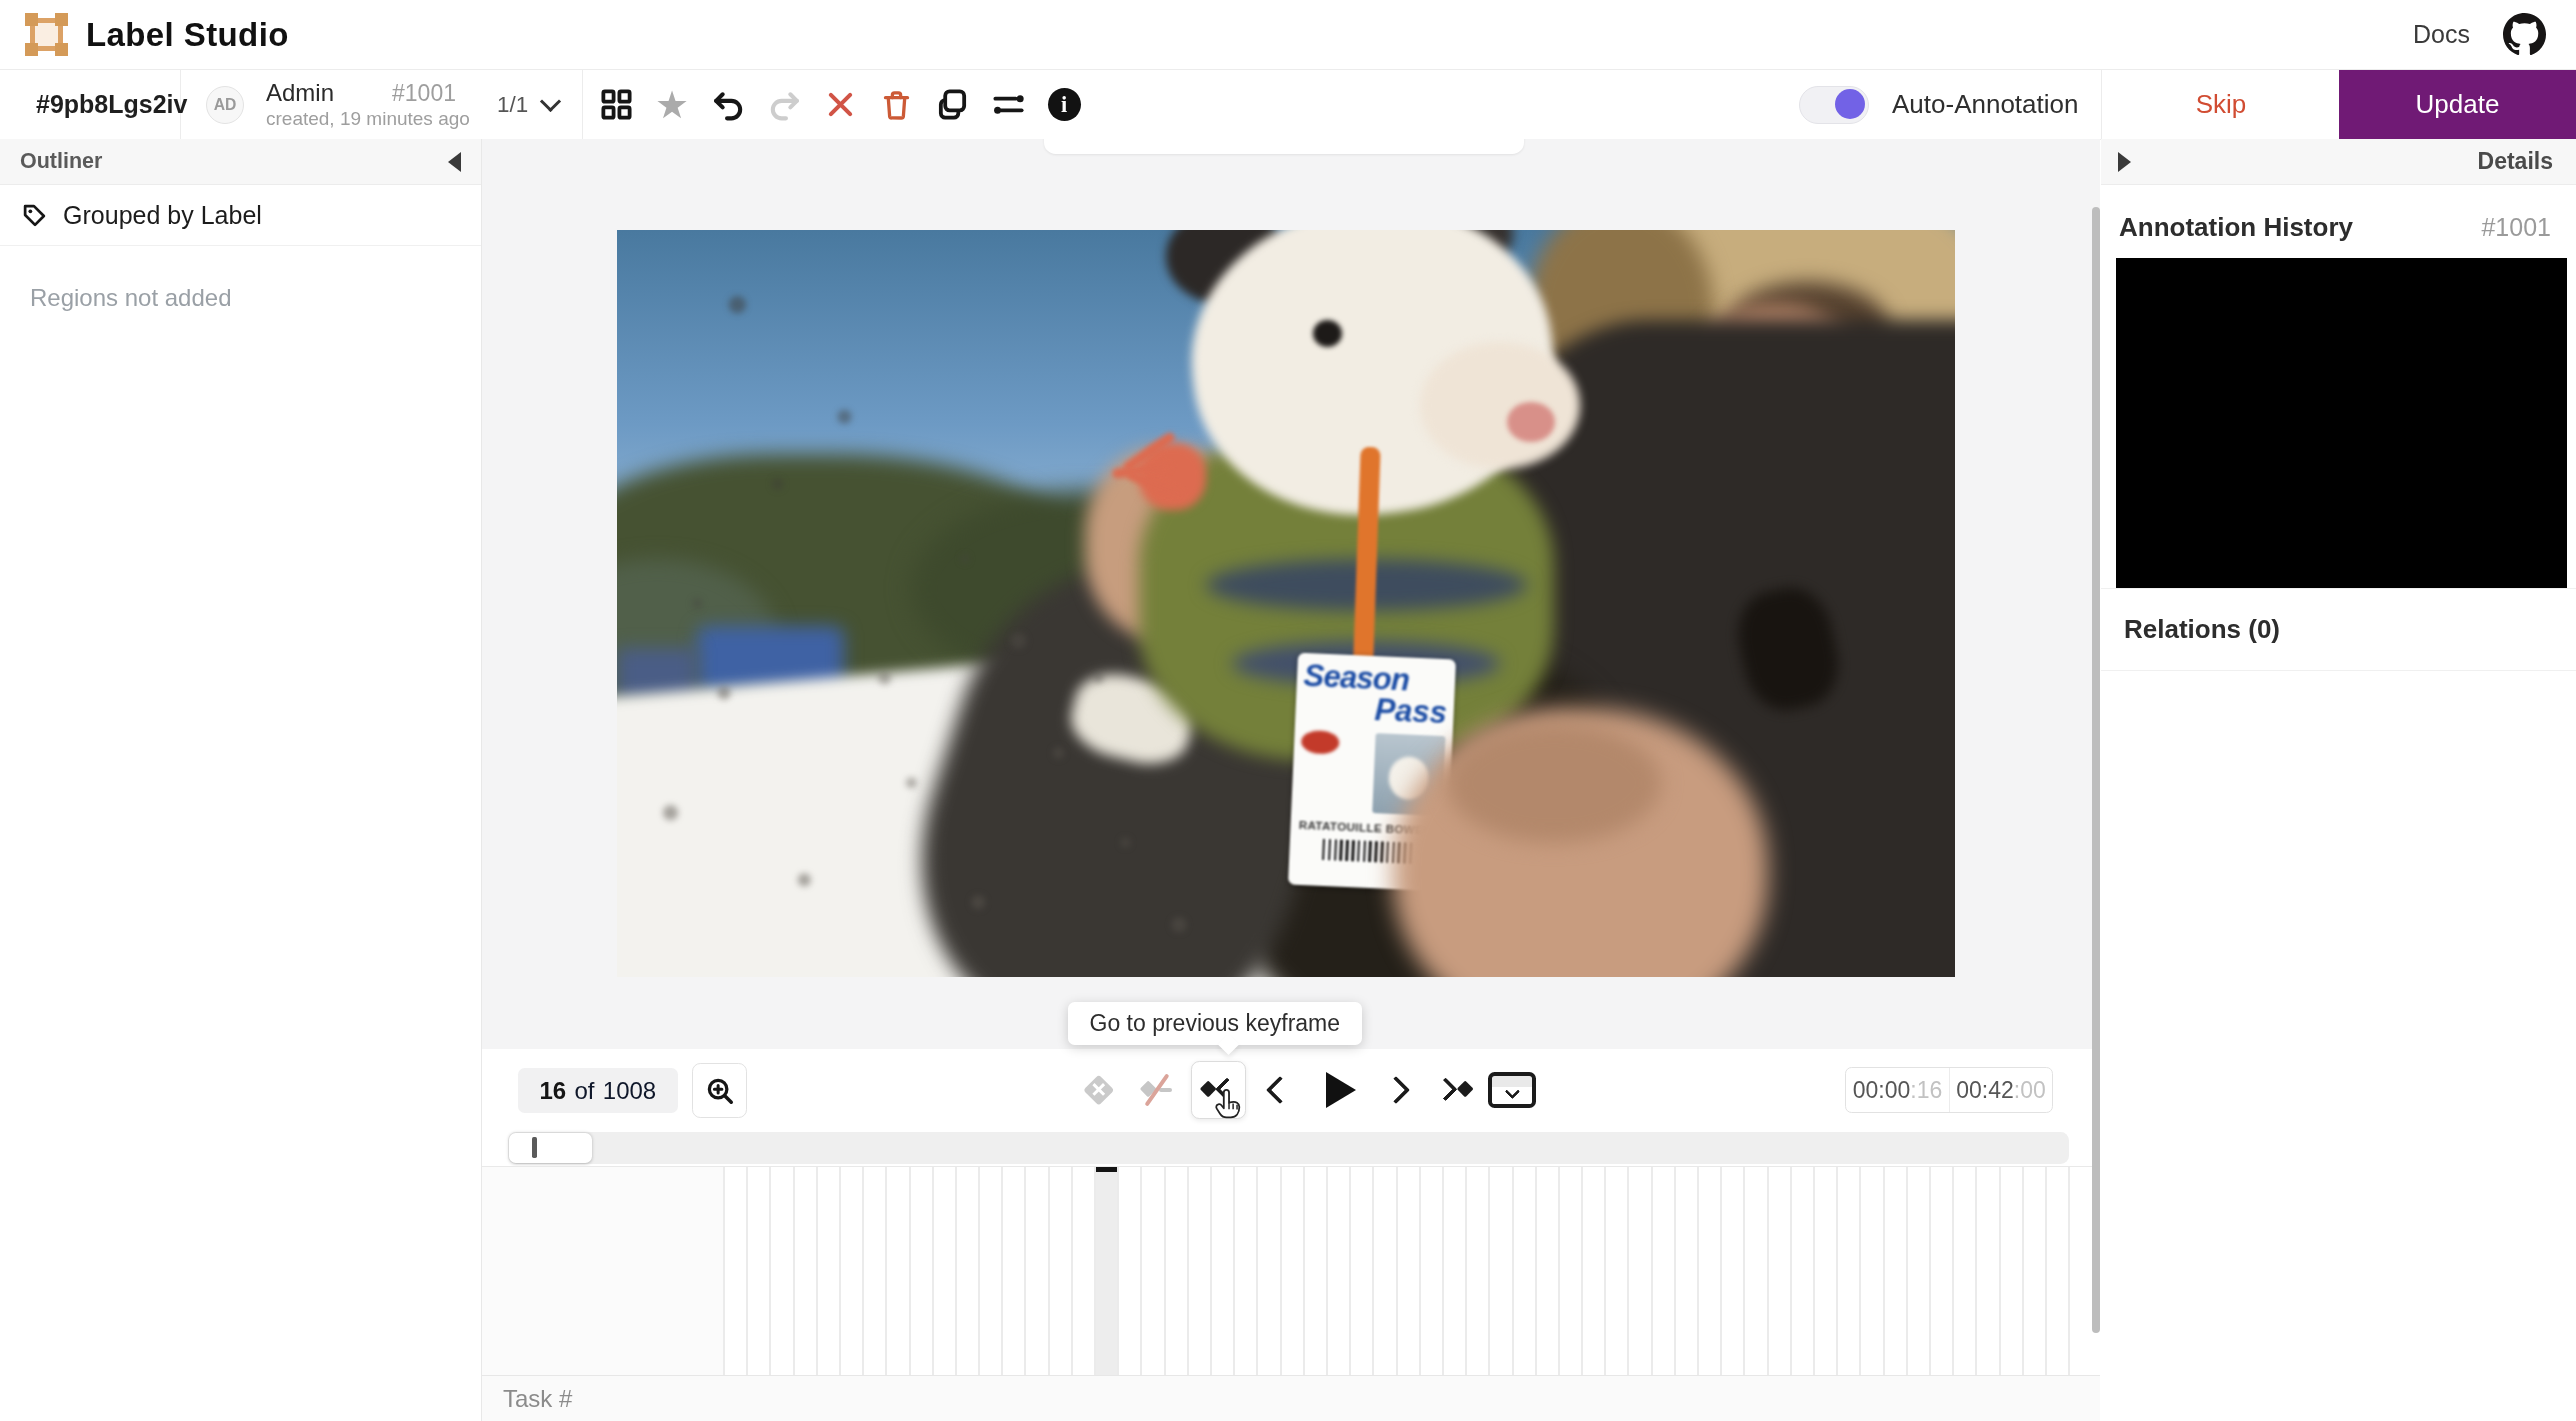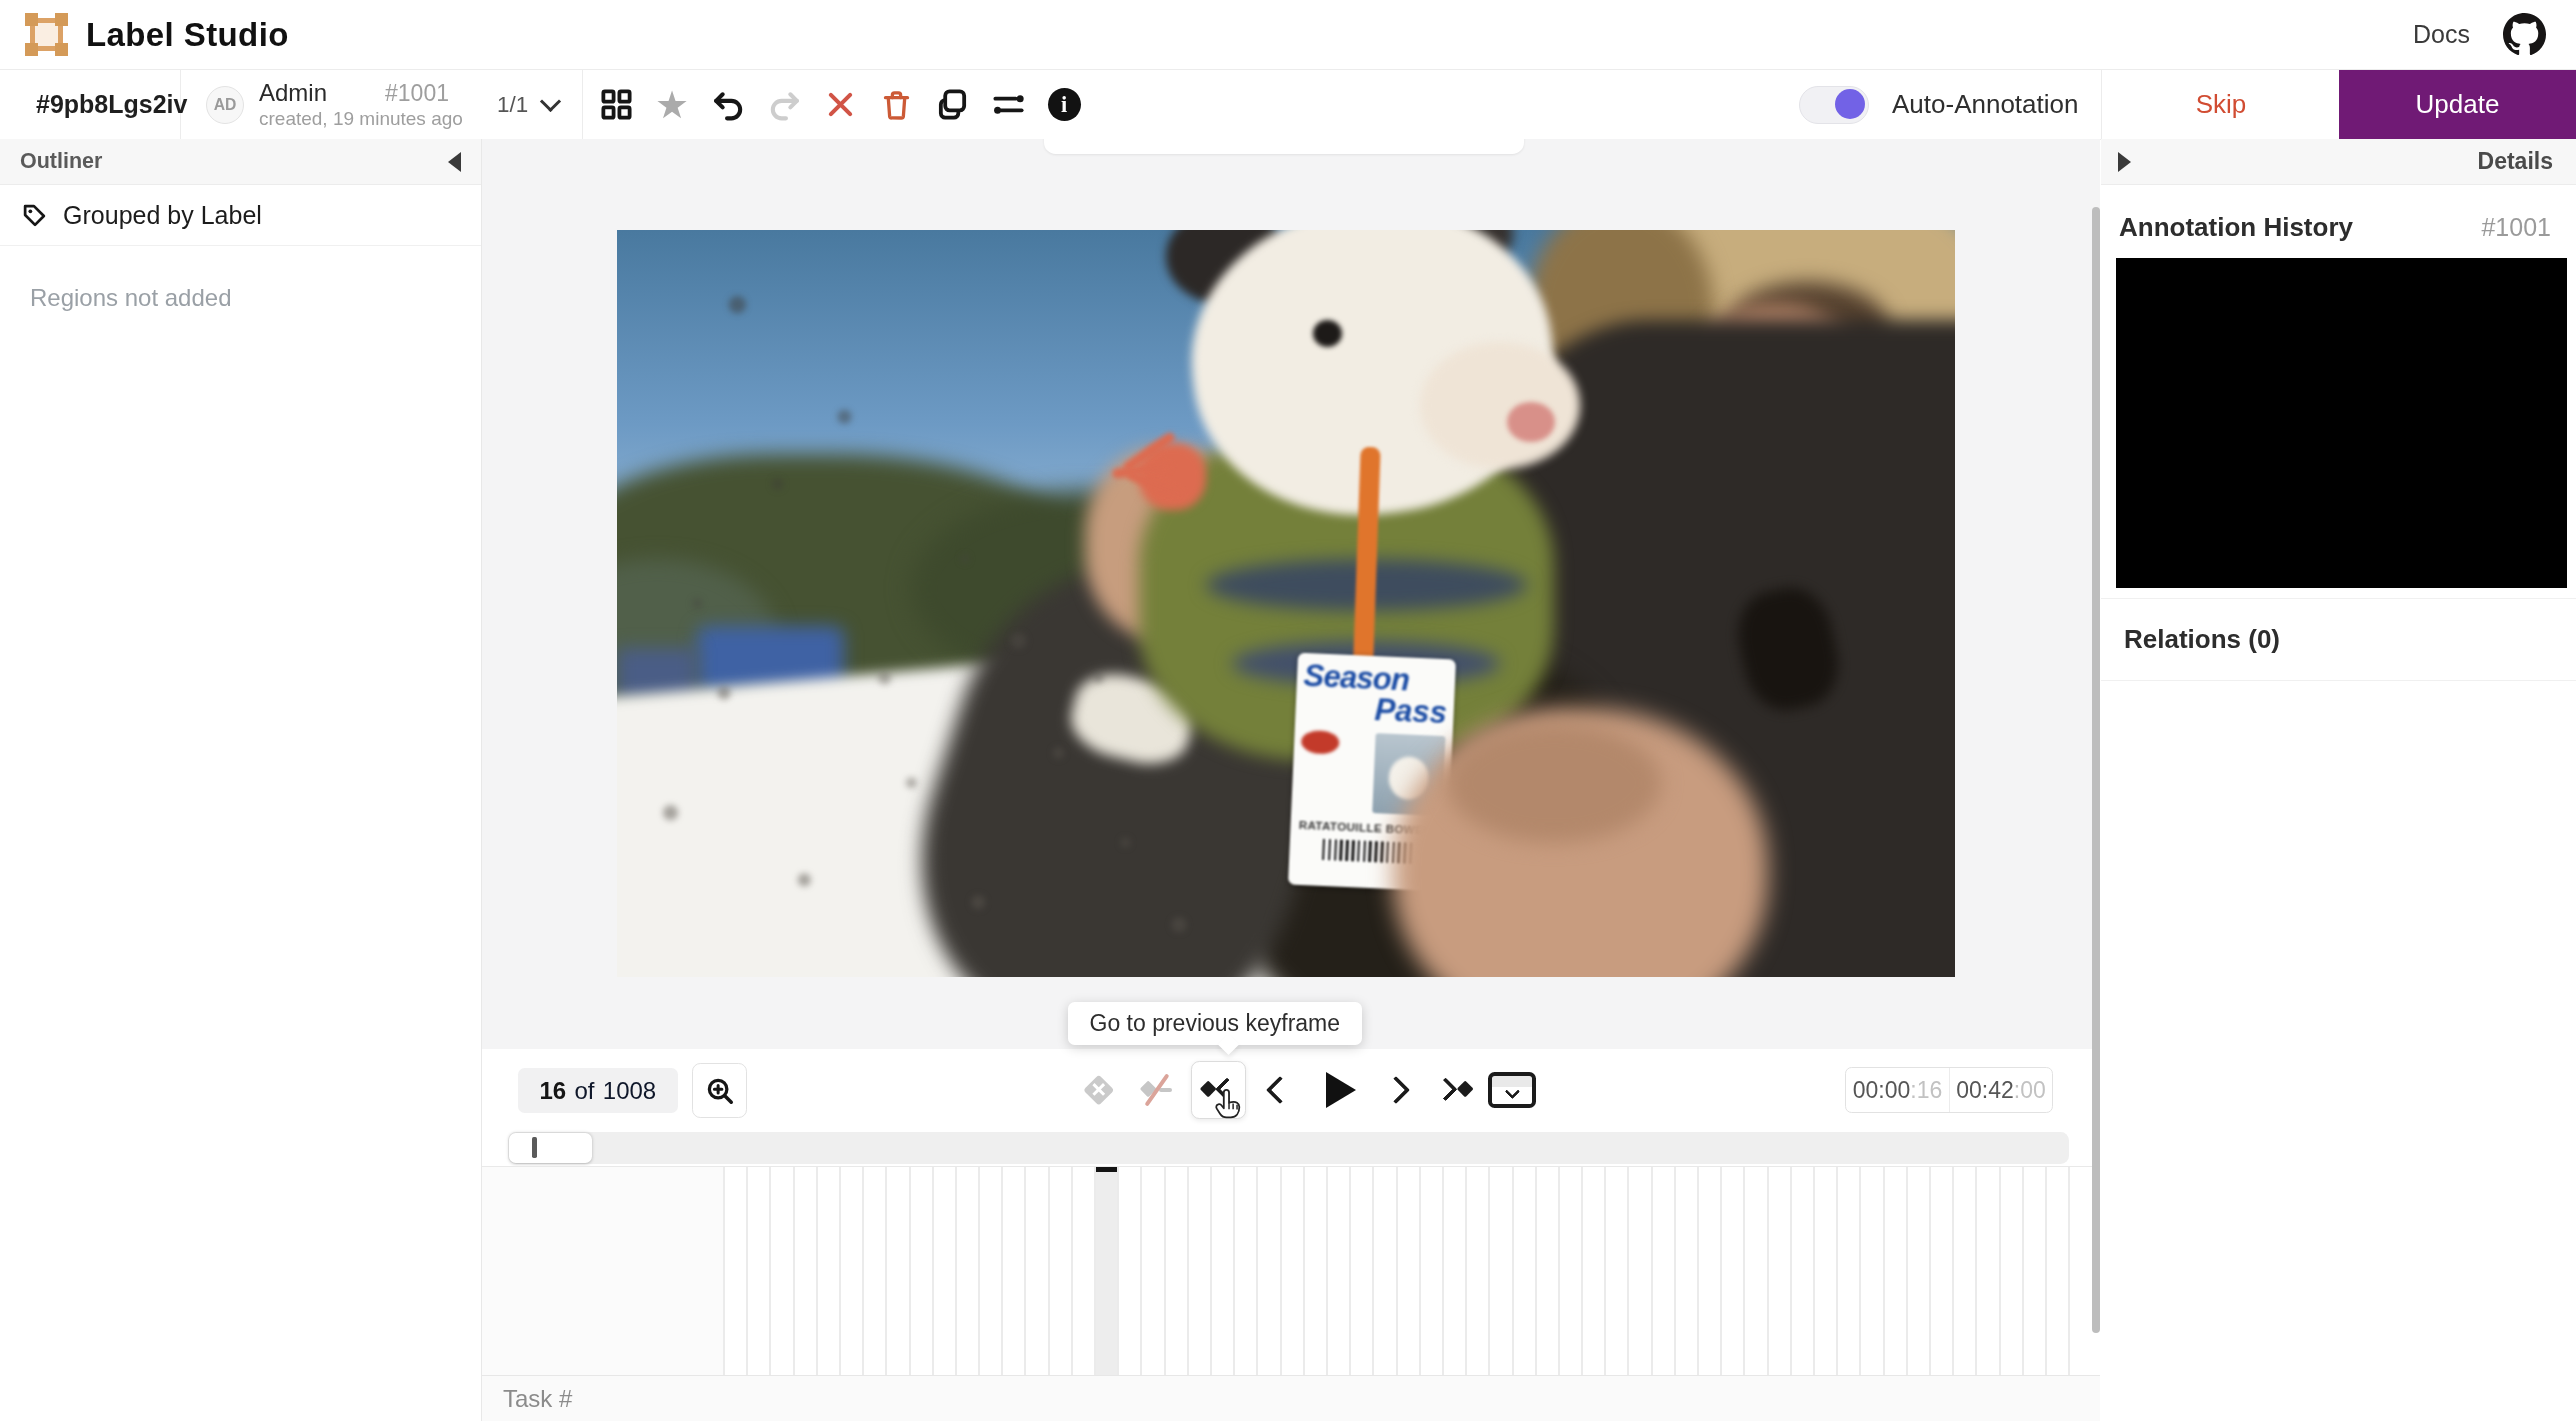--- a/index.html
+++ b/index.html
@@ -21,21 +21,21 @@
 
   
   .toolbar { position:absolute; left:0; top:70px; width:2576px; height:70px; background:#fff;
     border-bottom:1.7px solid #ececec; }
   .tb-cell { position:absolute; top:0; height:100%; display:flex; align-items:center; }
   .task-id-cell { left:0; width:181px; border-right:1.7px solid #ececec; padding-left:36px;
     font-size:25px; font-weight:600; color:#1f1f1f; }
   .anno-cell { left:181px; width:402px; border-right:1.7px solid #ececec; padding-left:25px; }
   .avatar { width:38px; height:38px; border-radius:50%; background:#f7f7f7; border:1.7px solid #e3e3e3;
     color:#9a9a9a; font-size:15.7px; font-weight:600; display:flex; align-items:center; justify-content:center; }
-  .anno-meta { margin-left:15px; line-height:1.15; }
+  .anno-meta { margin-left:22px; line-height:1.15; }
   .anno-top { display:flex; align-items:baseline; gap:58px; }
   .anno-author { font-size:24px; font-weight:500; color:#2a2a2a; }
   .anno-id { font-size:23px; color:#9e9e9e; }
   .anno-created { font-size:19px; color:#9e9e9e; margin-top:1.7px; }
   .anno-pager { position:absolute; left:485px; top:0; height:100%; display:flex; align-items:center;
     gap:15px; font-size:22.4px; color:#555;margin-left:12px; }
   .chev-down { width:15px; height:15px; border-right:3.3px solid #333; border-bottom:3.3px solid #333;
     transform:rotate(45deg); margin-top:-6.6px; }
   .tb-icons { left:598px; display:flex; align-items:center; gap:20px; }
   .tb-btn { width:36px; height:36px; display:flex; align-items:center; justify-content:center; cursor:pointer; }
@@ -66,21 +66,21 @@
   
   .details { position:absolute; left:2101px; top:0; width:475px; height:100%; background:#fff; }
   .details .panel-head { padding:0 23px 0 16.6px; }
   .expand-tri { width:0; height:0; border-top:10px solid transparent; border-bottom:10px solid transparent;
     border-left:13.3px solid #3a3a3a; cursor:pointer; }
   .details-title { margin-left:auto; font-size:23px; font-weight:600; color:#4a4a4a; }
   .hist-head { display:flex; align-items:baseline; padding:26.5px 25px 15px 18px; }
   .hist-title { font-size:26px; font-weight:700; color:#2d2d2d; }
   .hist-id { margin-left:auto; font-size:25px; color:#9a9a9a; }
   .hist-video { margin:0 10px 0 15px; width:451px; height:330px; background:#000; }
-  .relations-row { margin-top:10px; border-top:1.7px solid #f0f0f0; border-bottom:1.7px solid #f0f0f0;
+  .relations-row { border-top:1.7px solid #f0f0f0; border-bottom:1.7px solid #f0f0f0;
     padding:25px 0 25px 23px; font-size:26px; font-weight:700; color:#2d2d2d; }
 
   
   .main { position:absolute; left:482px; top:0; width:1618px; height:100%; background:#fff; }
   .canvas { position:absolute; left:0; top:0; width:100%; height:910px; background:#f4f4f5; overflow:hidden; }
   .white-tab { position:absolute; left:562px; top:-5px; width:480px; height:20px; background:#fff;
     border-radius:0 0 11.6px 11.6px; box-shadow:0 0.8px 2.5px rgba(0,0,0,.08); }
 
   
   .video { position:absolute; left:135px; top:91px; width:1338px; height:747px; overflow:hidden;

